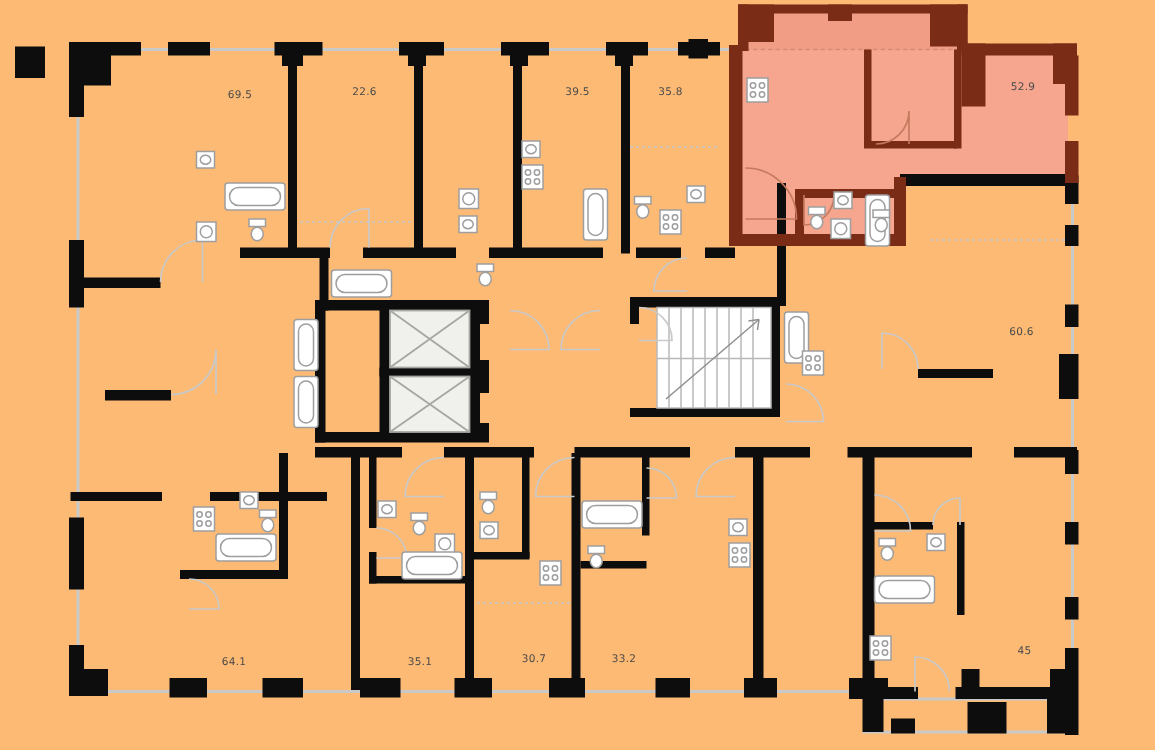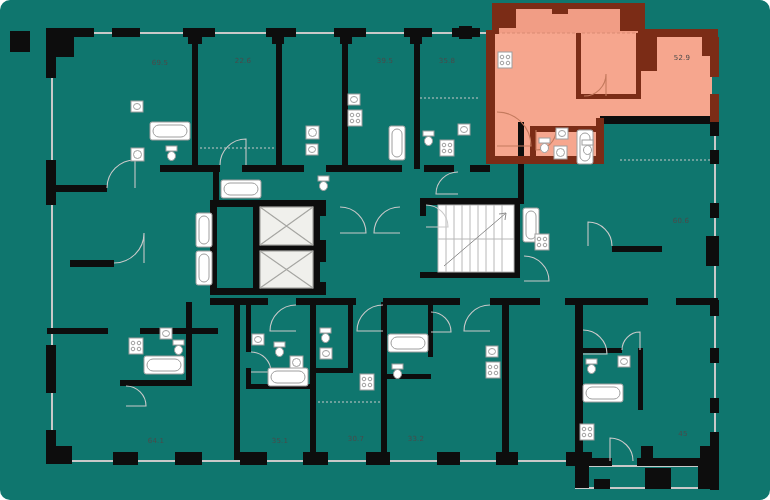--- a/index.html
+++ b/index.html
@@ -1,18 +1,18 @@
 <!DOCTYPE html>
 <html><head>
 <meta charset="utf-8">
 <style>
   html,body{margin:0;padding:0;background:#ffffff;}
   .stage{
-    position:relative;width:770px;height:500px;background:#0f766e;
-    font-family:"DejaVu Sans","Liberation Sans",sans-serif;overflow:hidden;border-radius:10px;
+    position:relative;width:770px;height:500px;background:#fdba74;
+    font-family:"DejaVu Sans","Liberation Sans",sans-serif;overflow:hidden;
   }
   svg{display:block;}
   .room-label{font-size:7px;letter-spacing:.2px;}
   .hotspot{cursor:pointer;}
 </style>
 </head>
 <body>
 
 <div class="stage">
 <svg width="770" height="500" viewBox="0 0 770 500">

